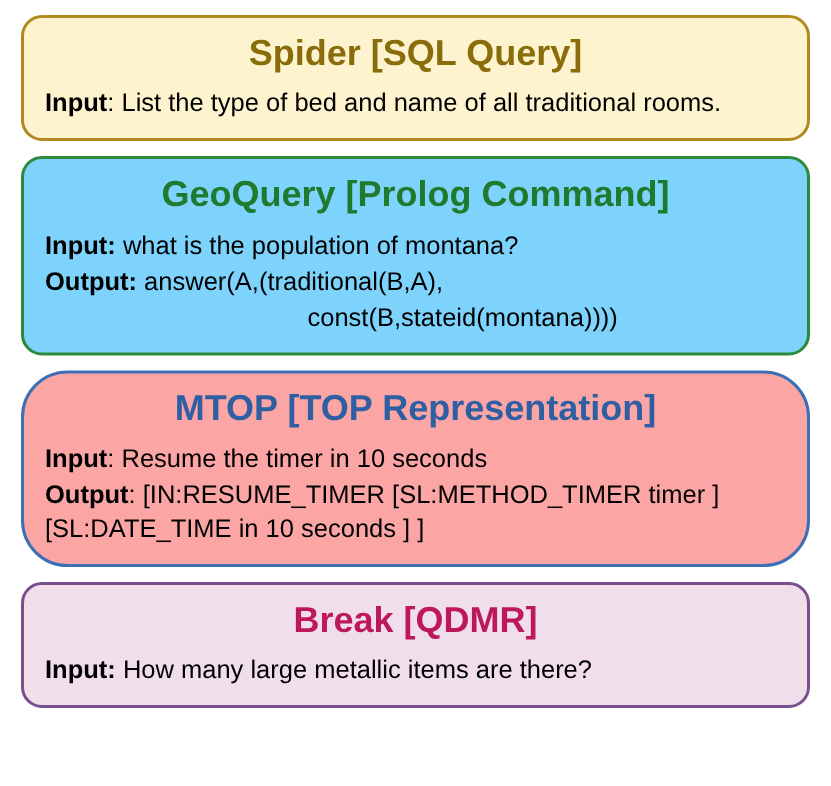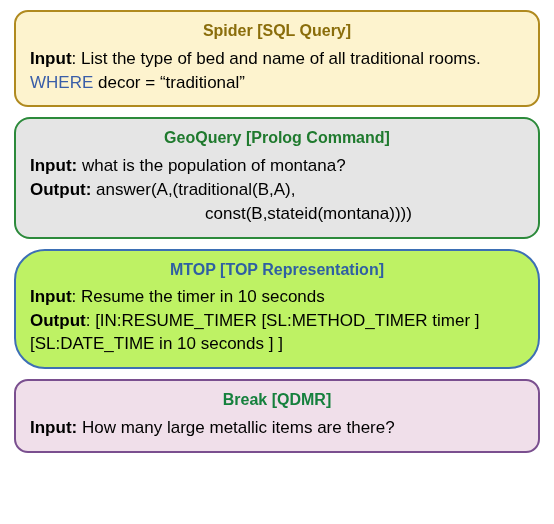--- a/index.html
+++ b/index.html
@@ -14,45 +14,42 @@
     border: 2px solid;
     border-radius: 14px;
     padding: 8px 14px 10px 14px;
     margin-bottom: 10px;
     font-size: 17px;
     line-height: 1.35;
   }
   .card-title {
     text-align: center;
     font-weight: bold;
-    font-size: 16px;
+    font-size: 24px;
     margin-bottom: 6px;
   }
   .card-spider   { background: #fdf3ce; border-color: #b08a1f; }
-  .card-geoquery { background: #e5e5e5; border-color: #2c8a3b; border-radius: 16px; }
-  .card-mtop     { background: #bef264; border-color: #3d6fb5; border-radius: 31px; }
+  .card-geoquery { background: #7dd3fc; border-color: #2c8a3b; }
+  .card-mtop     { background: #fca5a5; border-color: #3d6fb5; border-radius: 31px; }
   .card-break    { background: #f0dfea; border-color: #7a4f8f; }
   .title-spider   { color: #8a6d0b; }
   .title-geoquery { color: #1f7a2e; }
   .title-mtop     { color: #2f5fa3; }
-  .title-break    { color: #15803d; text-align: center; }
+  .title-break    { color: #be185d; text-align: center; }
   .line { margin: 1px 0; }
   .k { font-weight: bold; text-align: right; }
   .sql-kw { color: #3a5ea8; }
 </style>
 </head>
 <body>
 
 <div class="card card-spider">
   <div class="card-title title-spider">Spider [SQL Query]</div>
   <div class="line">
     <span class="k">Input</span><span>: List the type of bed and name of all traditional rooms.</span>
-  </div>
-  <div class="line">
-    <span class="sql-kw">WHERE</span><span> decor = “traditional”</span>
   </div>
 </div>
 
 <div class="card card-geoquery">
   <div class="card-title title-geoquery">GeoQuery [Prolog Command]</div>
   <div class="line">
     <span class="k">Input:</span><span> what is the population of montana?</span>
   </div>
   <div class="line">
     <span class="k">Output:</span><span> answer(A,(traditional(B,A),</span>

